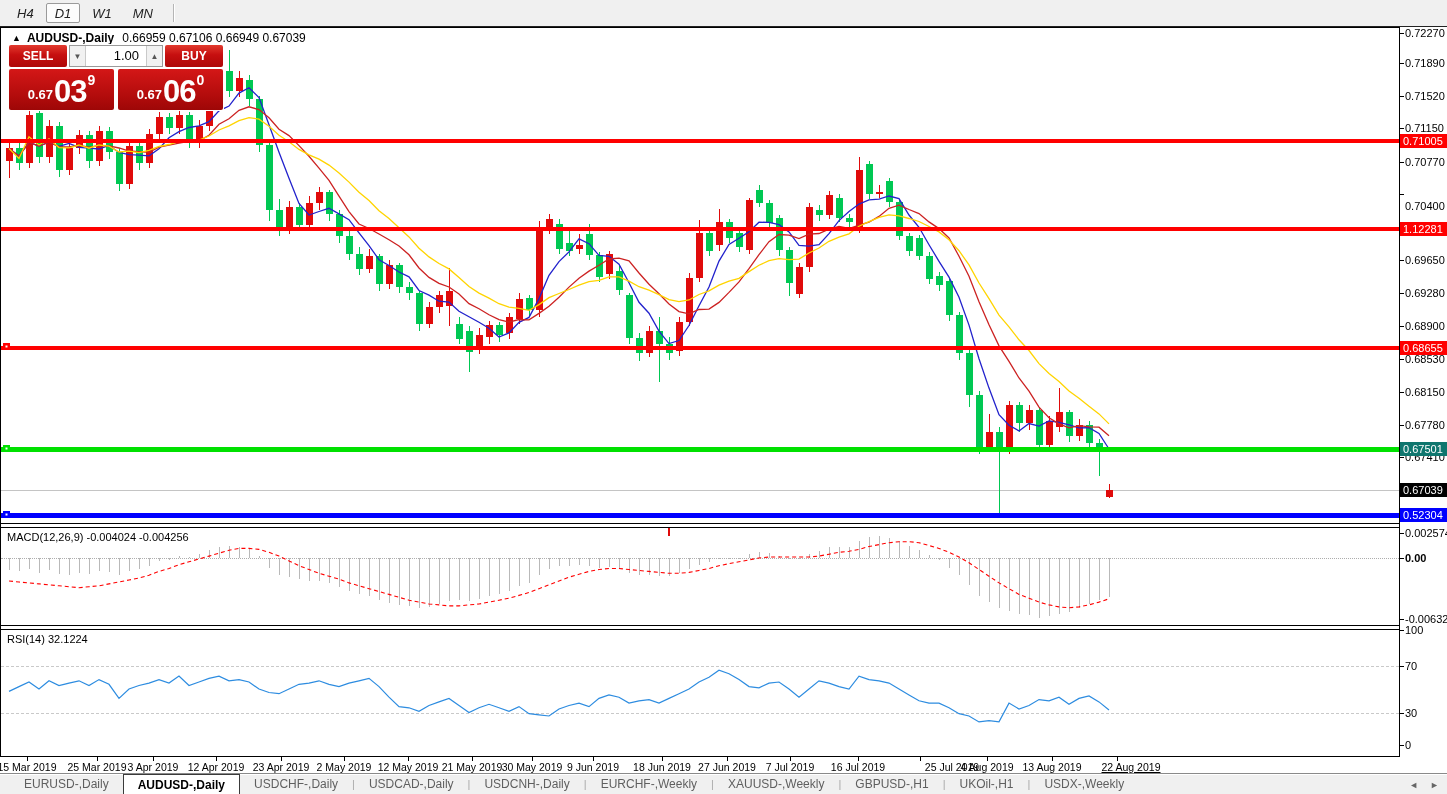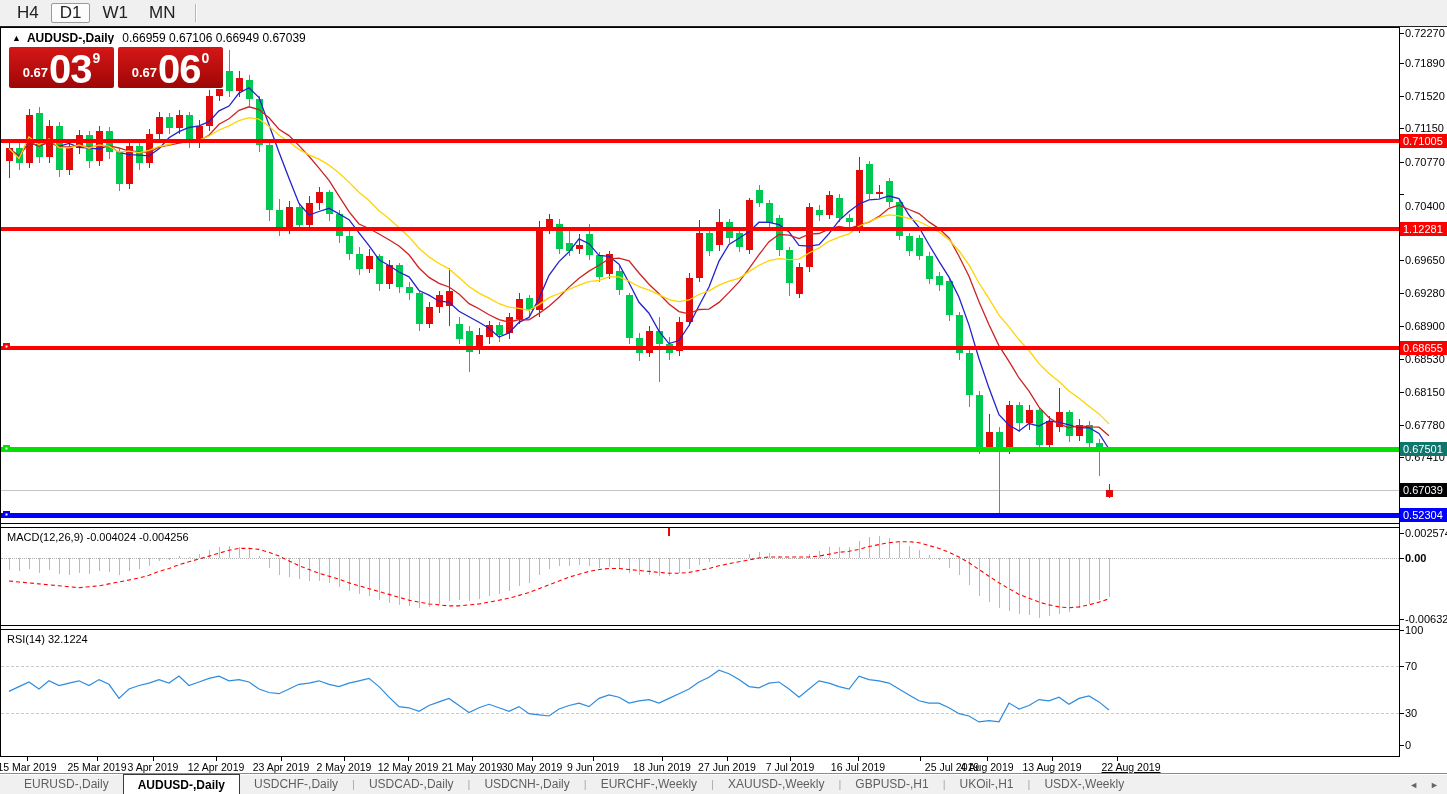--- a/index.html
+++ b/index.html
@@ -4,22 +4,22 @@
 <style>
   * { box-sizing: border-box; }
   html,body { margin:0; padding:0; }
   body { width:1447px; height:794px; position:relative; background:#fff;
          font-family:"Liberation Sans", sans-serif; overflow:hidden; }
 
   
   .toolbar { position:absolute; left:0; top:0; width:1447px; height:27px;
              background:#f0f0f0; border-bottom:1px solid #222; display:flex;
              align-items:center; padding-left:8px; }
-  .tf-btn { height:20px; padding:0 8px; font-size:17px; color:#222;
-            display:flex; align-items:center; margin-right:3px; border:1px solid transparent; }
+  .tf-btn { height:20px; padding:0 8px; font-size:13px; color:#222;
+            display:flex; align-items:center; margin-right:3px; border:1px solid transparent;font-style:italic; }
   .tf-btn.active { background:#fcfcfc; border:1px solid #9a9a9a; border-radius:2px; }
   .toolbar-sep { width:0; height:18px; border-left:1px solid #b5b5b5;
                  border-right:1px solid #fff; margin:0 8px; }
 
   
   .frame-line { position:absolute; background:#000; }
   #price-panel, #macd-panel, #rsi-panel { position:absolute; left:1px; width:1398px;
        background:#fff; overflow:hidden; }
   #price-panel { top:28px; height:495px; }
   #macd-panel  { top:528px; height:97px; }
@@ -64,21 +64,21 @@
              font-size:8px; color:#555; background:#f1f1f1; }
   .vol-btn.dec { border-right:1px solid #c9c9c9; }
   .vol-btn.inc { border-left:1px solid #c9c9c9; }
   .vol-val { flex:1; text-align:right; padding-right:7px; font-size:13px; line-height:20px; color:#000; }
   .tp-row2 { display:flex; margin-top:2px; }
   .pricebox { width:106px; height:41px; color:#fff; border-radius:2px;
               background:linear-gradient(#d41717,#b00b0b 70%,#9d0707);
               display:flex; align-items:flex-end; justify-content:center; padding-bottom:4px; }
   .pricebox.left { margin-right:4px; }
   .pfx { font-size:13px; font-weight:700; margin:0 1px 4px 0; }
-  .pips { font-size:40px; font-weight:700; line-height:29px; letter-spacing:-1px;text-align:right; }
+  .pips { font-size:31px; font-weight:700; line-height:29px; letter-spacing:-1px;text-align:right; }
   .pt { font-size:14px; font-weight:700; align-self:flex-start; margin-top:3px; margin-left:1px; }
 
   
   #date-axis { position:absolute; left:0; top:757px; width:1399px; height:16px; background:#fff; }
   .dtick { position:absolute; top:0; width:1px; height:4px; background:#000; }
   .dlabel { position:absolute; top:4px; transform:translateX(-50%); font-size:10.5px; color:#000; white-space:nowrap; }
 
   
   #tab-bar { position:absolute; left:0; top:773px; width:1447px; height:21px;
              background:#f0f0f0; border-top:1px solid #8a8a8a; display:flex; align-items:stretch;
@@ -570,20 +570,29 @@
     <div class="dlabel" style="left: 1052px;">13 Aug 2019</div>
     <div class="dtick" style="left: 1117px;"></div>
     <div class="dlabel" style="left: 1131px; text-decoration: underline;">22 Aug 2019</div>
   </div>
 
 <div id="chart-title">
   <span class="tri">▲</span><span class="sym">AUDUSD-,Daily</span><span>0.66959 0.67106 0.66949 0.67039</span>
 </div>
 
 <div id="trade-panel">
+  <div class="tp-row1">
+    <div class="tp-btn">SELL</div>
+    <div class="vol">
+      <div class="vol-btn dec">▼</div>
+      <div class="vol-val">1.00</div>
+      <div class="vol-btn inc">▲</div>
+    </div>
+    <div class="tp-btn">BUY</div>
+  </div>
   <div class="tp-row2">
     <div class="pricebox left">
       <span class="pfx">0.67</span>
       <span class="pips">03</span>
       <span class="pt">9</span>
     </div>
     <div class="pricebox">
       <span class="pfx">0.67</span>
       <span class="pips">06</span>
       <span class="pt">0</span>

